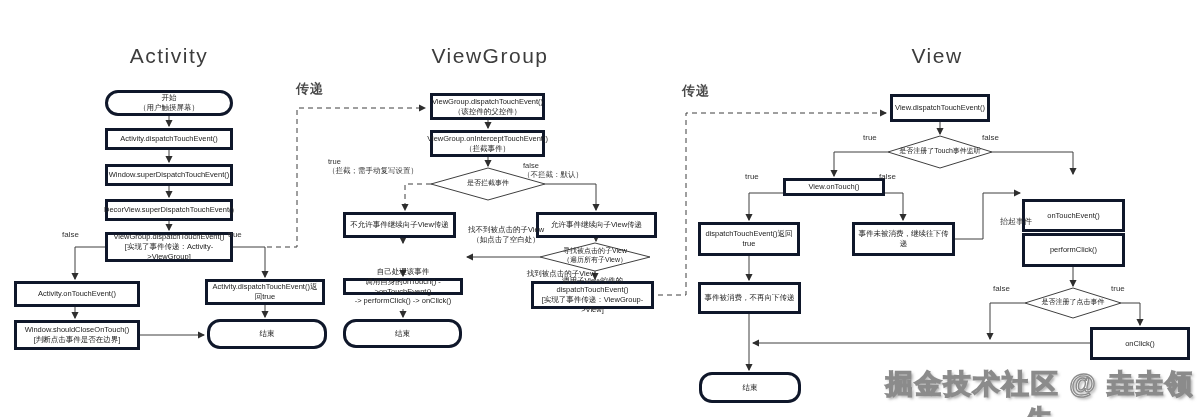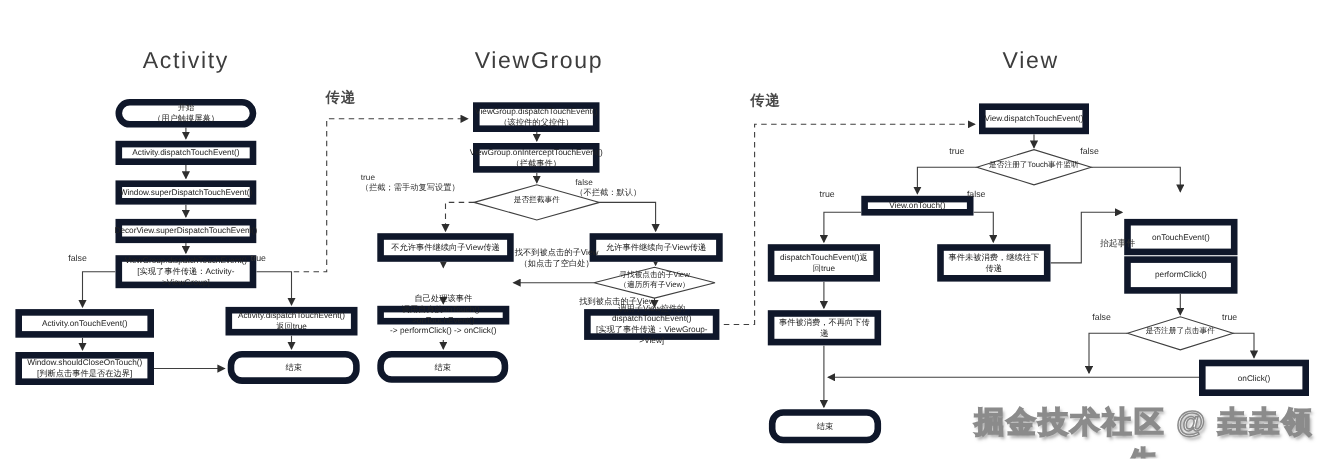--- a/index.html
+++ b/index.html
@@ -7,21 +7,21 @@
     position:relative;width:1200px;height:417px;background:#ffffff;
     font-family:"Liberation Sans",sans-serif;overflow:hidden;
   }
   #wires{position:absolute;left:0;top:0;z-index:1;}
   .title{
     position:absolute;z-index:3;text-align:center;color:#3d3d3d;
     font-size:21px;letter-spacing:1.5px;font-weight:400;
   }
   .box{
     position:absolute;z-index:2;box-sizing:border-box;
-    border:6px solid #0f172a;background:#fff;color:#222;
+    border:3px solid #0f172a;background:#fff;color:#222;
     display:flex;align-items:center;justify-content:center;text-align:center;
     font-size:7.5px;line-height:1.3;white-space:pre-line;padding:1px 2px;
   }
   .round{border-radius:13px;}
   .lbl{
     position:absolute;z-index:3;text-align:left;color:#333;
     font-size:8px;line-height:1.25;white-space:pre-line;
   }
   .dtext{
     position:absolute;z-index:3;text-align:center;color:#222;
@@ -121,21 +121,21 @@
 
   <div class="box" style="left:430px;top:93px;width:115px;height:27px;">ViewGroup.dispatchTouchEvent()
 （该控件的父控件）</div>
   <div class="box" style="left:430px;top:130px;width:115px;height:27px;">ViewGroup.onInterceptTouchEvent()
 （拦截事件）</div>
   <div class="dtext" style="left:440px;top:178px;width:96px;">是否拦截事件</div>
   <div class="lbl" style="left:328px;top:157px;width:100px;font-size:7.5px;">true
 （拦截；需手动复写设置）</div>
   <div class="lbl" style="left:523px;top:161px;width:90px;font-size:7.5px;">false
 （不拦截：默认）</div>
-  <div class="box" style="left:343px;top:212px;width:124px;height:26px;">不允许事件继续向子View传递</div>
+  <div class="box" style="left:343px;top:212px;width:113px;height:26px;">不允许事件继续向子View传递</div>
   <div class="box" style="left:343px;top:278px;width:120px;height:17px;">自己处理该事件
 调用自身的onTouch() -&gt;onTouchEvent()
 -&gt; performClick() -&gt; onClick()</div>
   <div class="box round" style="left:343px;top:319px;width:119px;height:29px;">结束</div>
   <div class="box" style="left:536px;top:212px;width:121px;height:26px;">允许事件继续向子View传递</div>
   <div class="dtext" style="left:543px;top:246px;width:104px;">寻找被点击的子View
 （遍历所有子View）</div>
   <div class="dtext" style="left:462px;top:225px;width:88px;font-size:7.5px;">找不到被点击的子View
 （如点击了空白处）</div>
   <div class="dtext" style="left:515px;top:269px;width:92px;font-size:7.5px;">找到被点击的子View</div>

